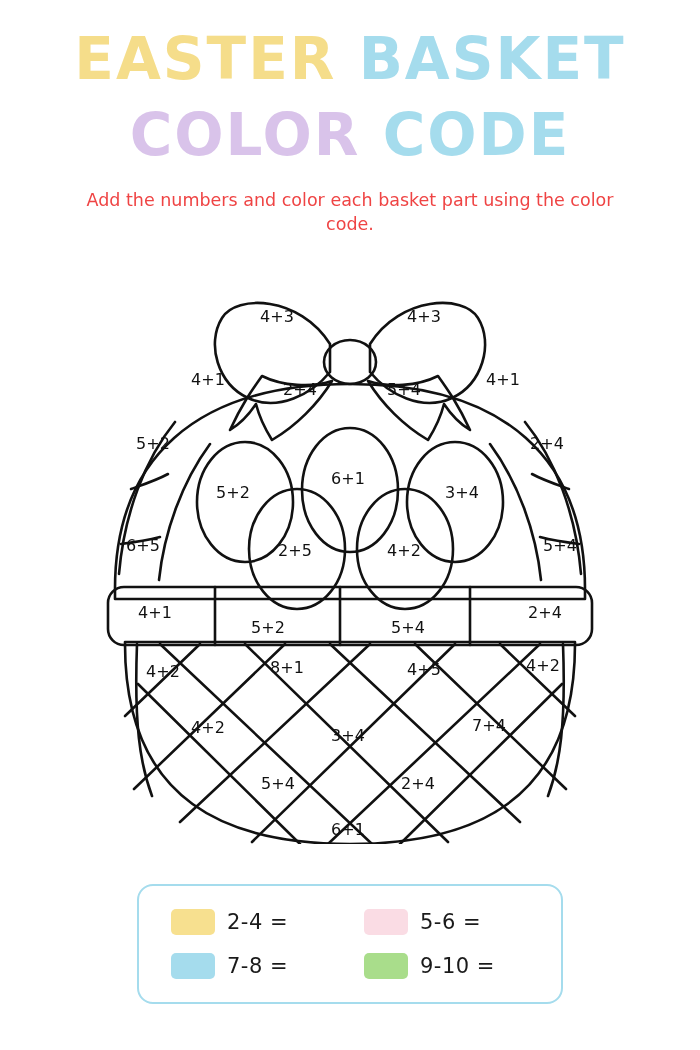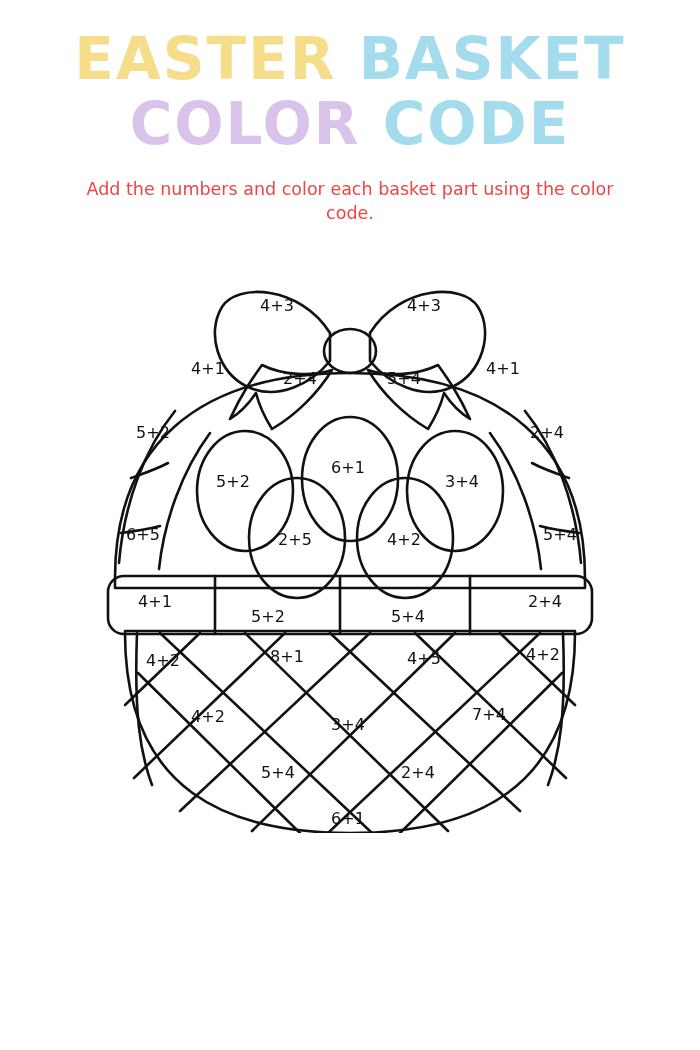--- a/index.html
+++ b/index.html
@@ -30,21 +30,21 @@
     font-family: "DejaVu Sans", sans-serif;
     font-weight: bold;
     font-size: 58px;
     letter-spacing: 2px;
     white-space: nowrap;
   }
   .title-line .w1 { color: #f5dd8a; }
   .title-line .w2 { color: #a5dced; }
   .title-line .w3 { color: #d9c3ea; }
   .title-line .w4 { color: #a5dced; }
-  .title-line-2 { margin-top: 10px; }
+  .title-line-2 { margin-top: 21px; }
 
   
   .instructions {
     margin: 26px auto 0 auto;
     width: 580px;
     text-align: center;
     font-size: 17.5px;
     color: #ef4444;
     line-height: 1.35;
   }
@@ -215,14 +215,34 @@
         <text x="208" y="489">4+2</text>
         <text x="348" y="497">3+4</text>
         <text x="489" y="487">7+4</text>
         <text x="278" y="545">5+4</text>
         <text x="418" y="545">2+4</text>
         <text x="348" y="591">6+1</text>
       </g>
     </svg>
   </div>
 
+  <div class="legend">
+    <div class="legend-grid">
+      <div class="legend-item">
+        <span class="swatch" style="background:#f7e08f"></span>
+        <span class="legend-label">2-4 =</span>
+      </div>
+      <div class="legend-item">
+        <span class="swatch" style="background:#fadce4"></span>
+        <span class="legend-label">5-6 =</span>
+      </div>
+      <div class="legend-item">
+        <span class="swatch" style="background:#a5dced"></span>
+        <span class="legend-label">7-8 =</span>
+      </div>
+      <div class="legend-item">
+        <span class="swatch" style="background:#a9dd8b"></span>
+        <span class="legend-label">9-10 =</span>
+      </div>
+    </div>
+  </div>
 
 </div>
 
 </body></html>

